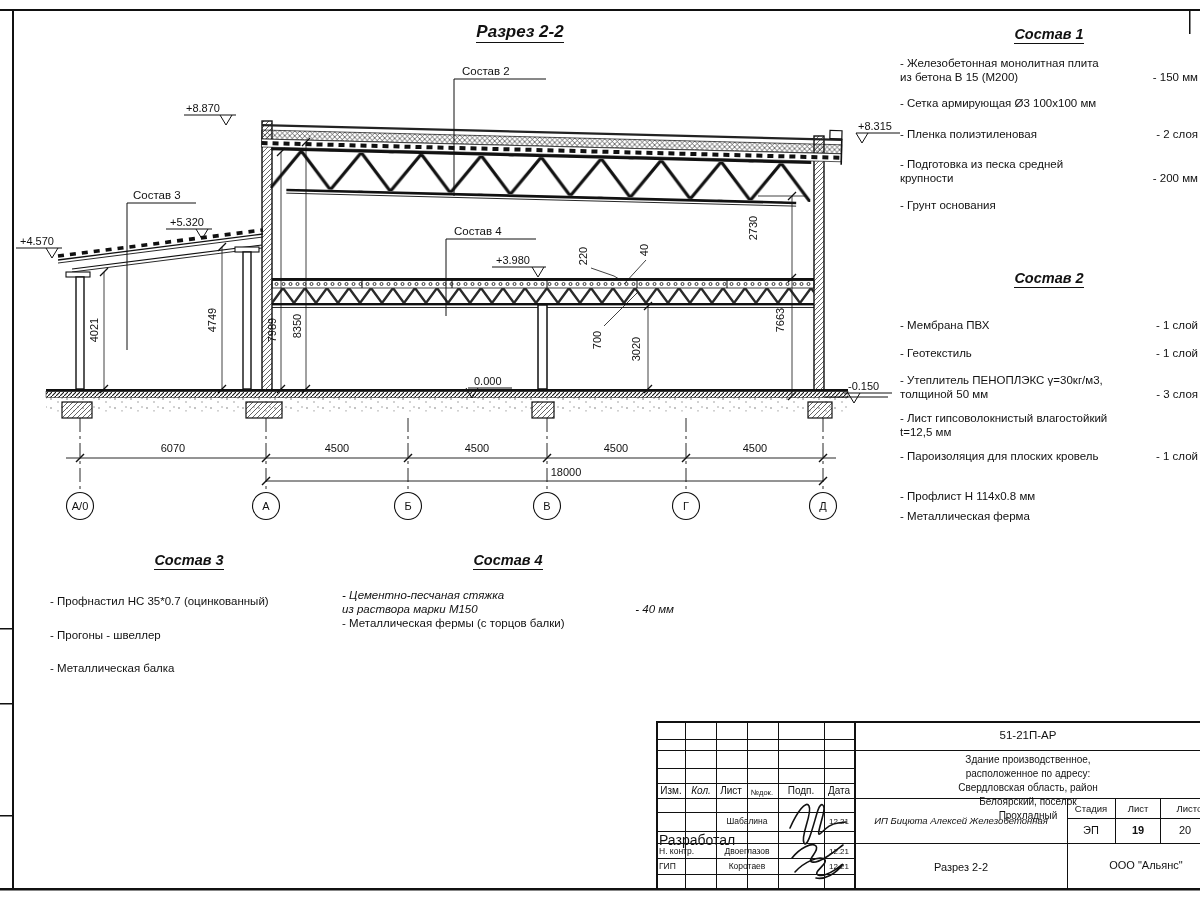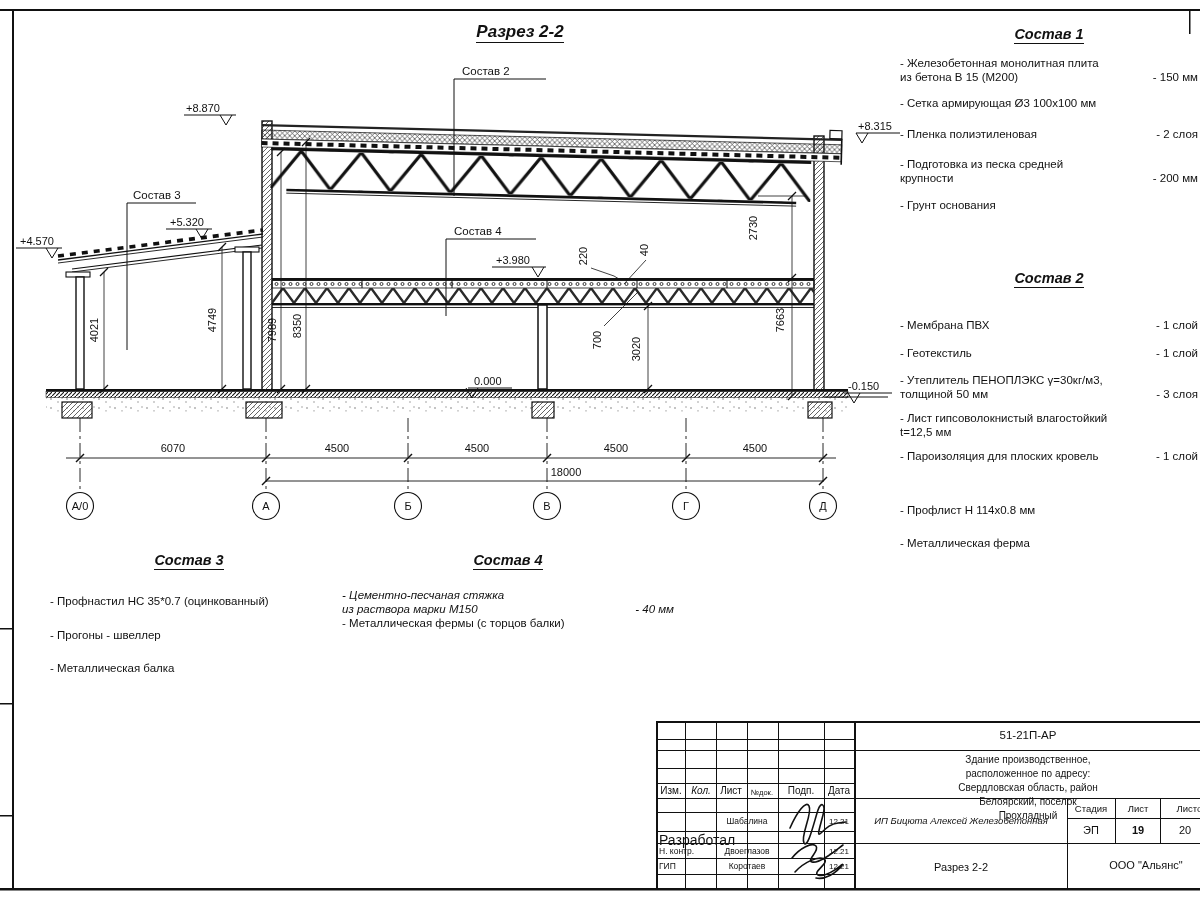--- a/index.html
+++ b/index.html
@@ -301,25 +301,25 @@
   <div class="row" style="margin-bottom:11px;">
         <span class="nm">- Утеплитель ПЕНОПЛЭКС γ=30кг/м3,
 толщиной 50 мм</span>
         <span class="vl">- 3 слоя</span>
       </div>
   <div class="row" style="margin-bottom:11px;">
         <span class="nm">- Лист гипсоволокнистый влагостойкий
 t=12,5 мм</span>
         <span class="vl"></span>
       </div>
-  <div class="row" style="margin-bottom:40px;">
+  <div class="row" style="margin-bottom:26px;">
         <span class="nm">- Пароизоляция для плоских кровель</span>
         <span class="vl">- 1 слой</span>
       </div>
-  <div class="row" style="margin-bottom:19px;">
+  <div class="row" style="margin-bottom:6px;">
         <span class="nm">- Профлист Н 114х0.8 мм</span>
         <span class="vl"></span>
       </div>
   <div class="row">
         <span class="nm">- Металлическая ферма</span>
         <span class="vl"></span>
       </div>
 </div>
 
 <div class="comp" style="left:50px;top:552px;width:278px;">

